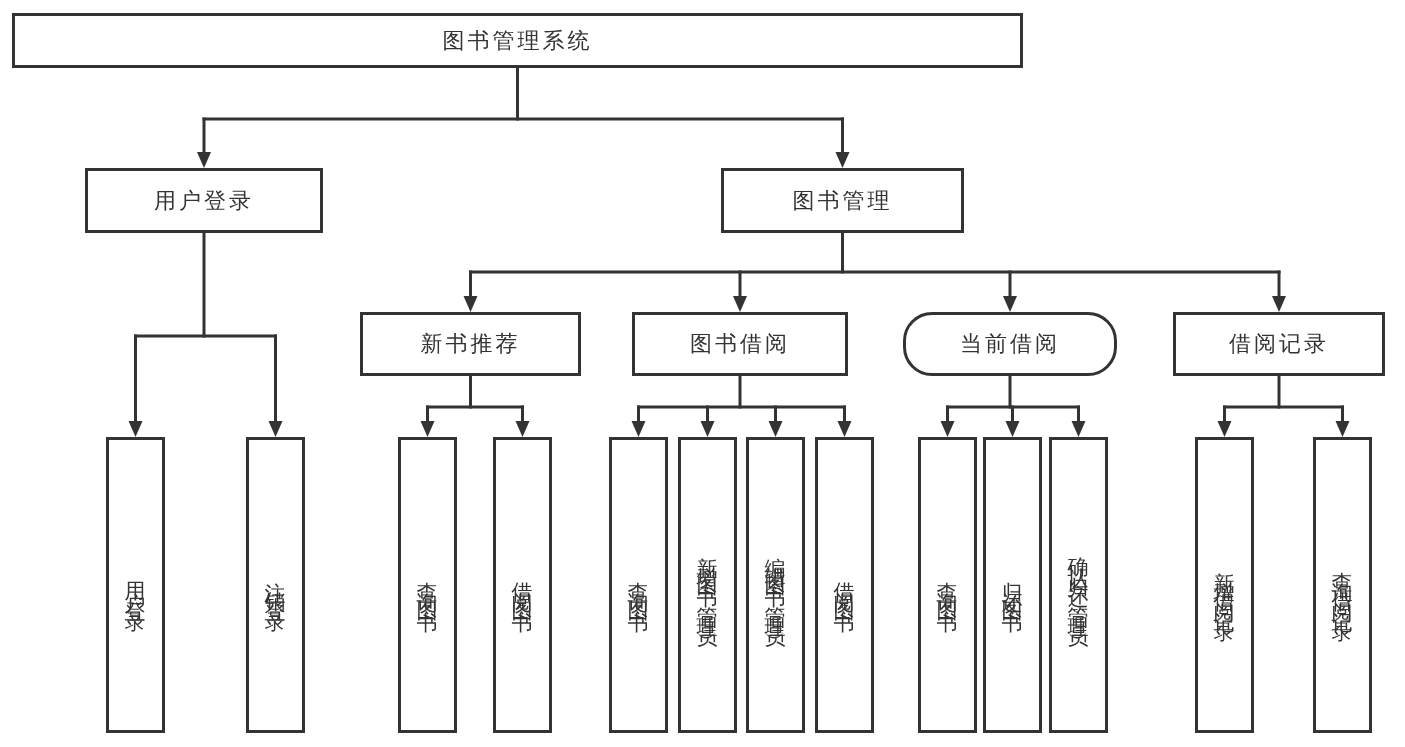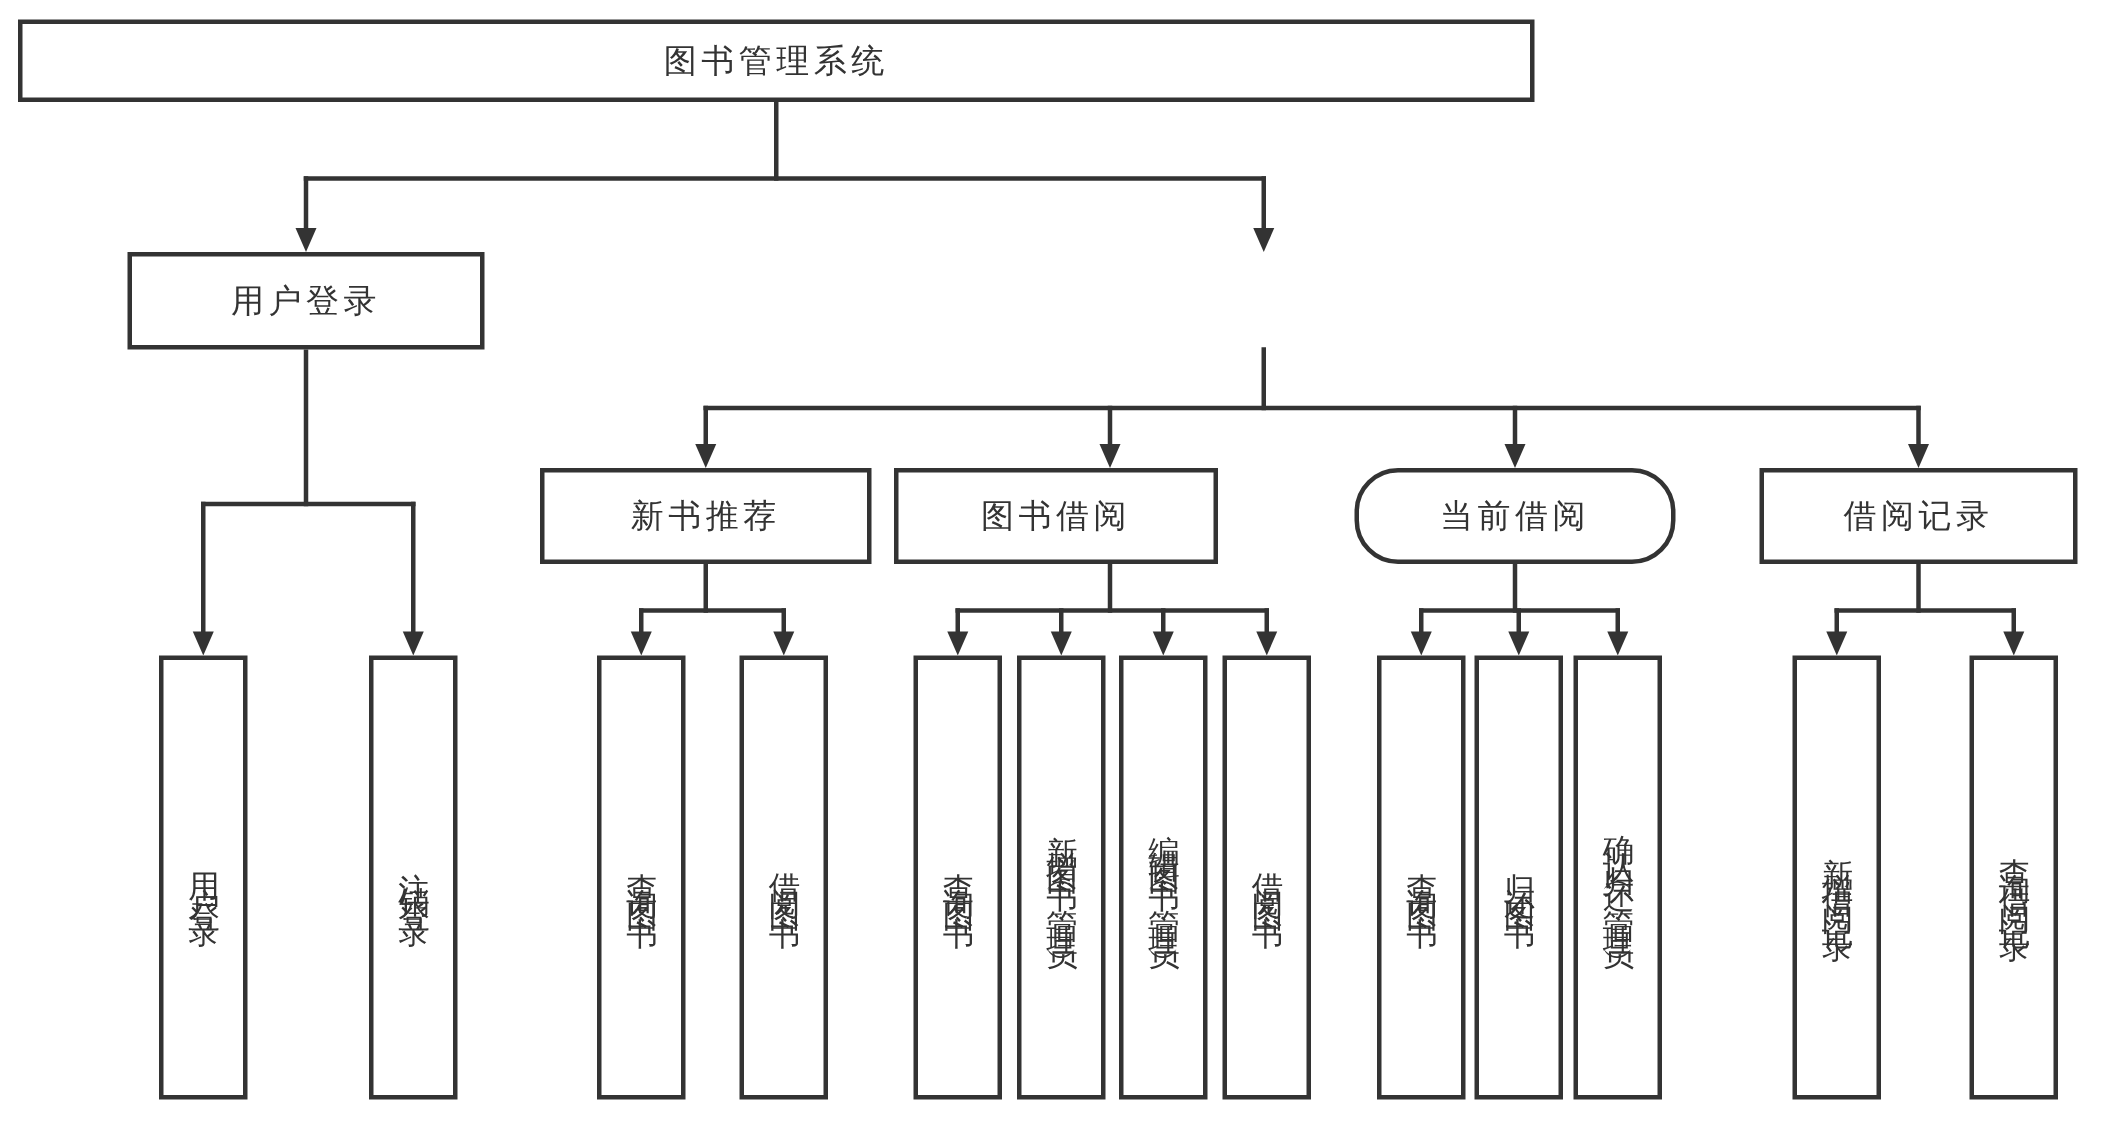--- a/index.html
+++ b/index.html
@@ -129,25 +129,28 @@
     </g>
   </svg>
 
   <div class="node hbox" style="left:12px; top:13px; width:1011px; height:55px;">
     <span>图书管理系统</span>
   </div>
 
   <div class="node hbox" style="left:85px; top:168px; width:238px; height:65px;">
     <span>用户登录</span>
   </div>
+  <div class="node hbox" style="left:721px; top:168px; width:243px; height:65px;">
+    <span>图书管理</span>
+  </div>
 
   <div class="node hbox" style="left:360px; top:312px; width:221px; height:64px;">
     <span>新书推荐</span>
   </div>
-  <div class="node hbox" style="left:596px; top:312px; width:216px; height:64px;">
+  <div class="node hbox" style="left:632px; top:312px; width:216px; height:64px;">
     <span>图书借阅</span>
   </div>
   <div class="node hbox" style="left:903px; top:312px; width:214px; height:64px;border-radius:29px;">
     <span>当前借阅</span>
   </div>
   <div class="node hbox" style="left:1173px; top:312px; width:212px; height:64px;align-items:center;">
     <span>借阅记录</span>
   </div>
 
   <div class="node vbox" style="left:106px; top:437px; width:59px; height:296px;">

